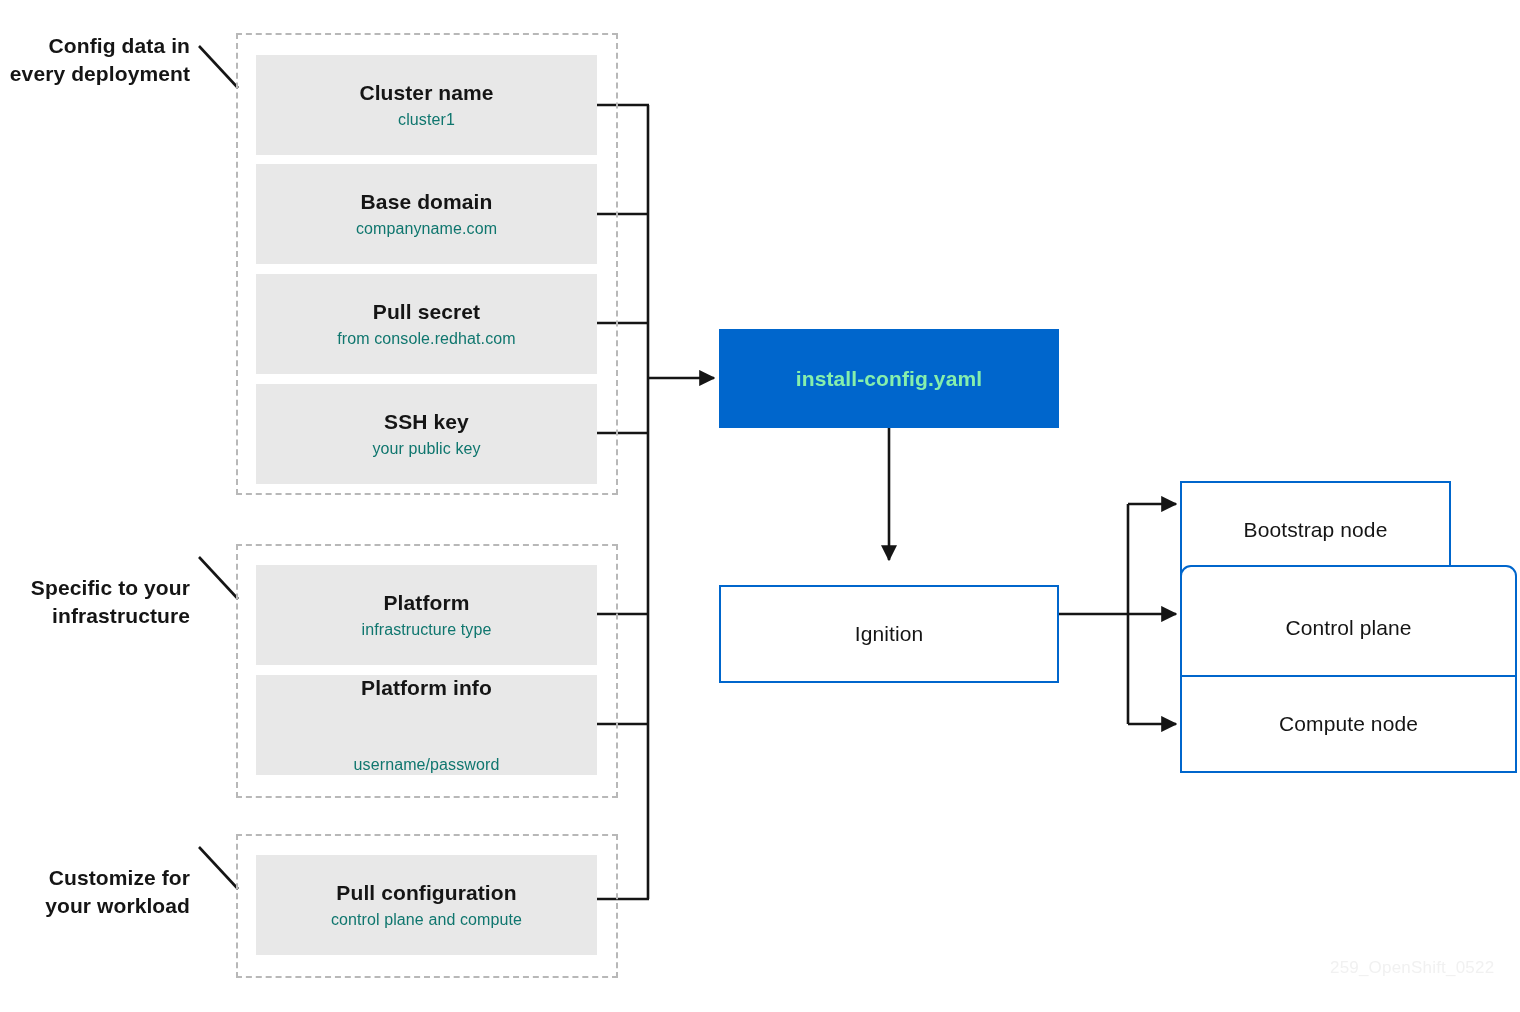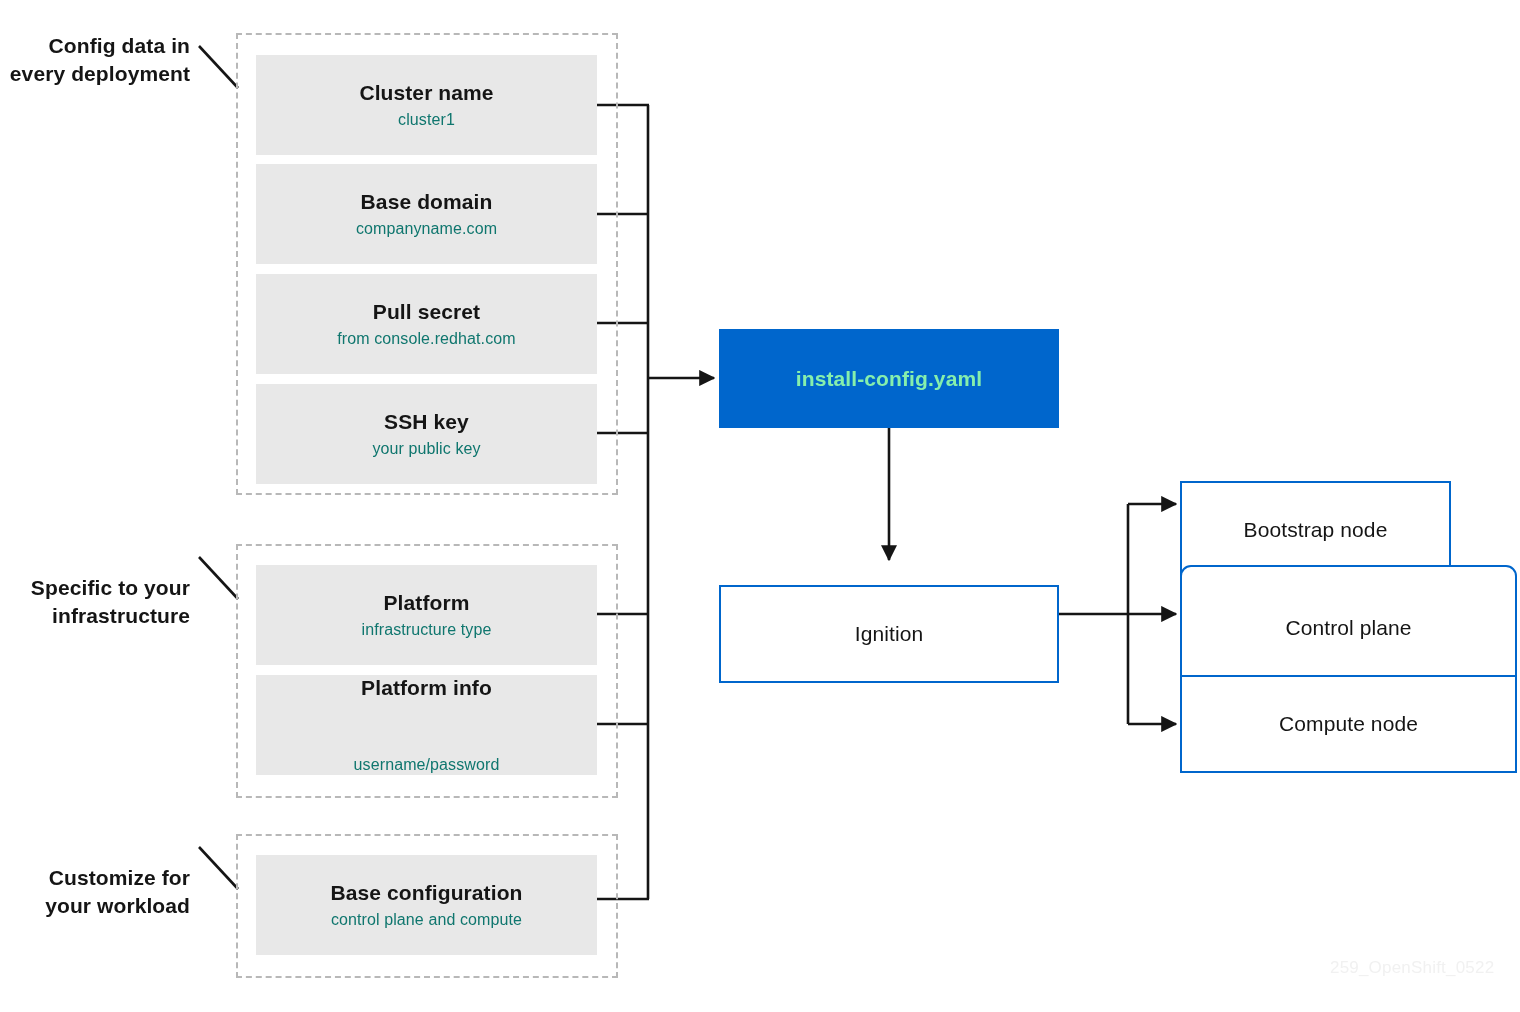--- a/index.html
+++ b/index.html
@@ -197,21 +197,21 @@
   </div>
 
   <div class="card" style="left:256px; top:675px; width:341px; height:100px;justify-content:space-between;">
     <div class="card-title">Platform info</div>
     <div class="card-sub">username/password</div>
   </div>
 
   <div class="group-box" style="left:236px; top:834px; width:382px; height:144px;"></div>
 
   <div class="card" style="left:256px; top:855px; width:341px; height:100px;">
-    <div class="card-title">Base configuration</div>
+    <div class="card-title">Pull configuration</div>
     <div class="card-sub">control plane and compute</div>
   </div>
 
   <div class="box-filled" style="left:719px; top:329px; width:340px; height:99px;">
     <span>install-config.yaml</span>
   </div>
 
   <div class="box-outline" style="left:719px; top:565px; width:340px; height:98px;margin-top:20px;">
     <span>Ignition</span>
   </div>

